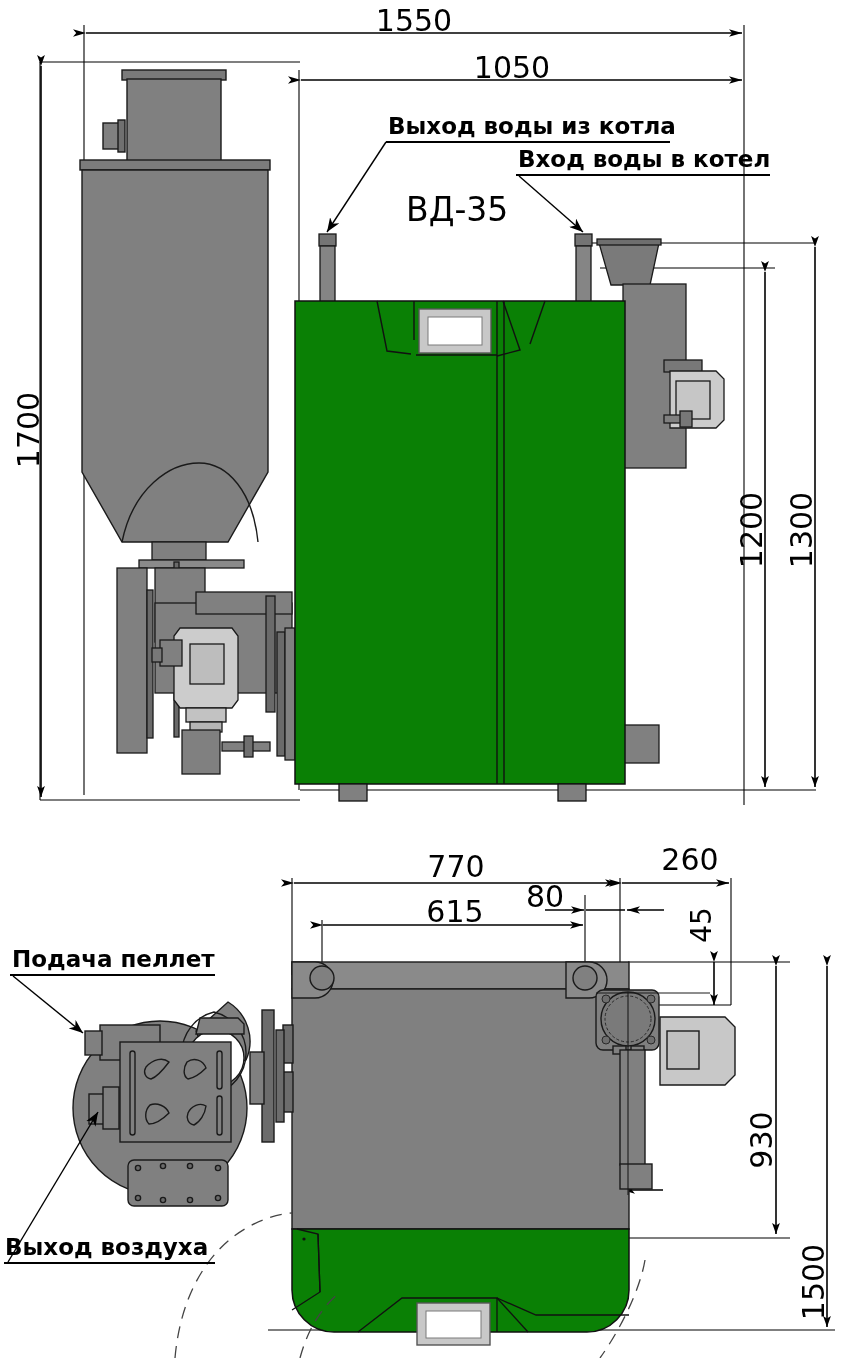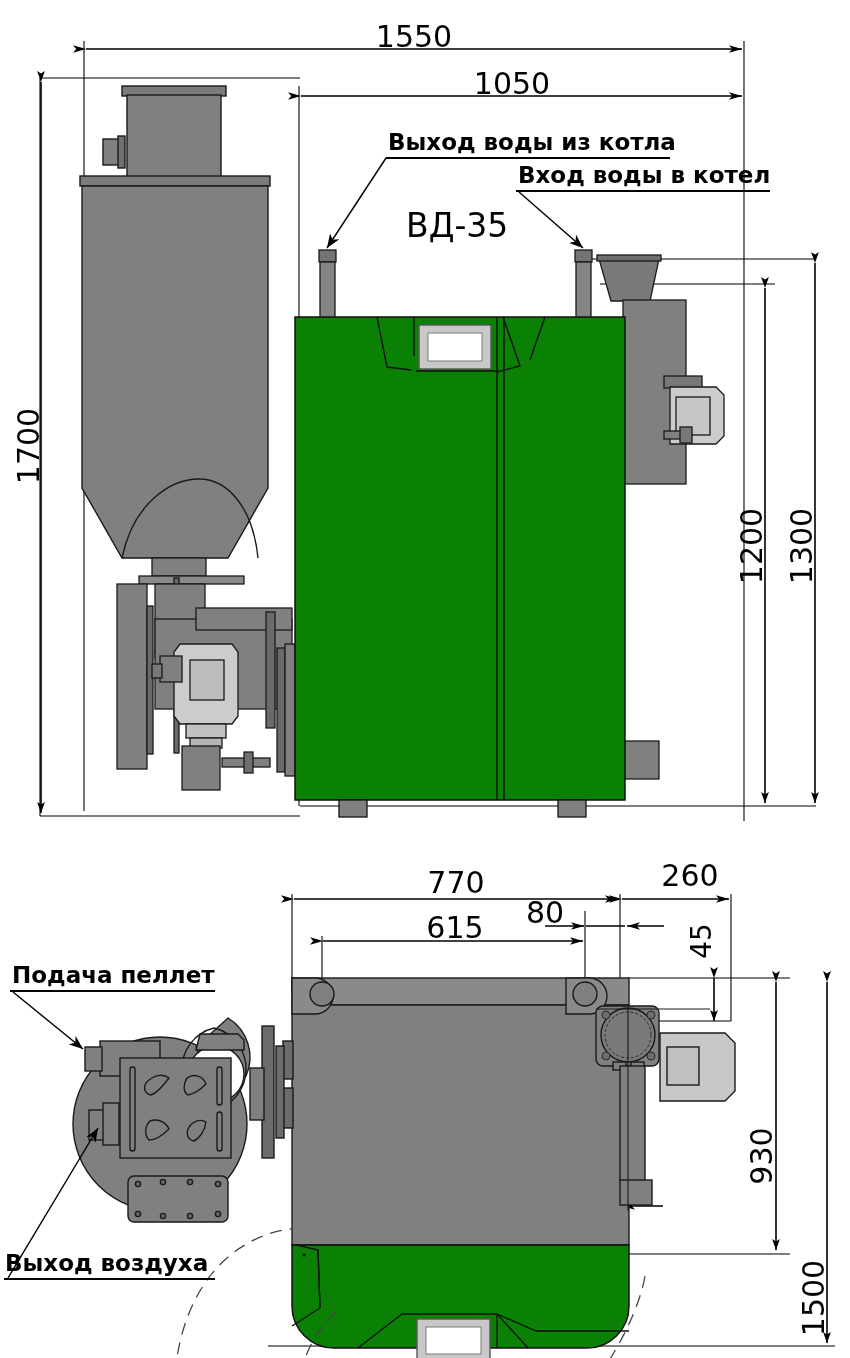--- a/index.html
+++ b/index.html
@@ -1,20 +1,20 @@
 <!DOCTYPE html>
 <html><head>
 <meta charset="utf-8">
 <style>
   html,body{margin:0;padding:0;background:#ffffff;}
   body{
     width:850px;height:1358px;position:relative;overflow:hidden;
     font-family:"DejaVu Sans","Liberation Sans",sans-serif;
   }
-  #root{position:absolute;left:0;top:16px;width:850px;height:1216px;}
+  #root{position:absolute;left:0;top:0;width:850px;height:1216px;}
   svg{display:block;}
   .dimtext{
     font-family:"DejaVu Sans","Liberation Sans",sans-serif;
     font-size:30px;font-weight:400;fill:#000;
   }
   .dimtext.small{font-size:28px;}
   .labeltext{
     font-family:"DejaVu Sans","Liberation Sans",sans-serif;
     font-size:23px;font-weight:700;fill:#000;
   }

